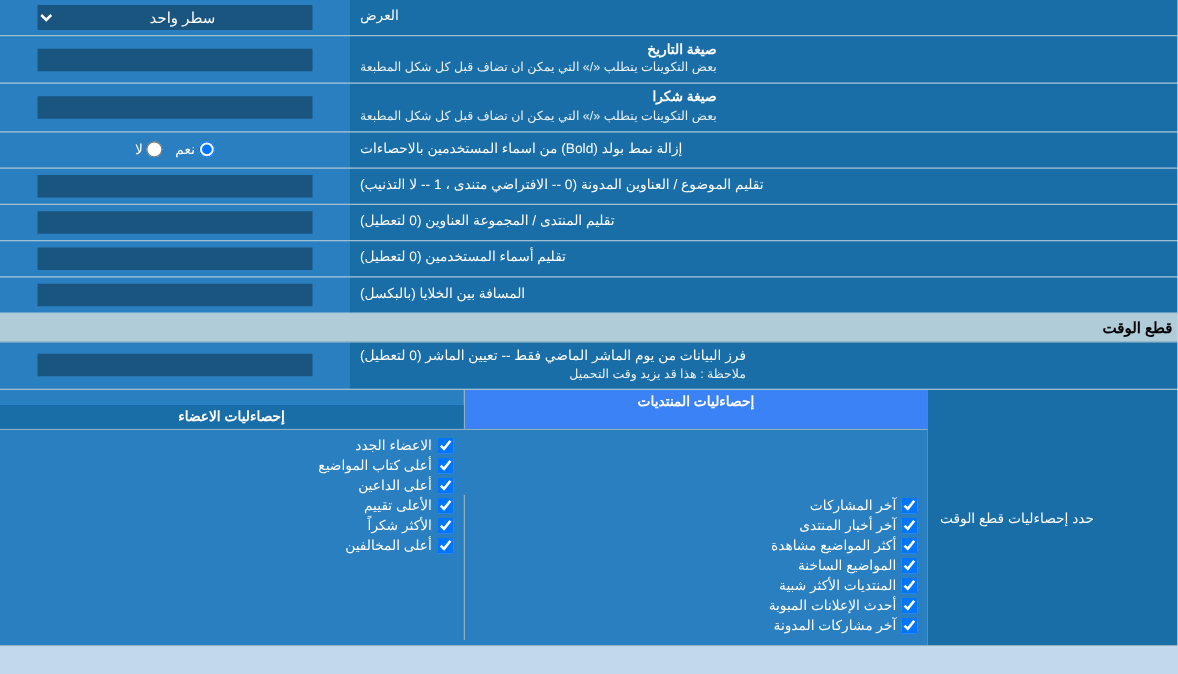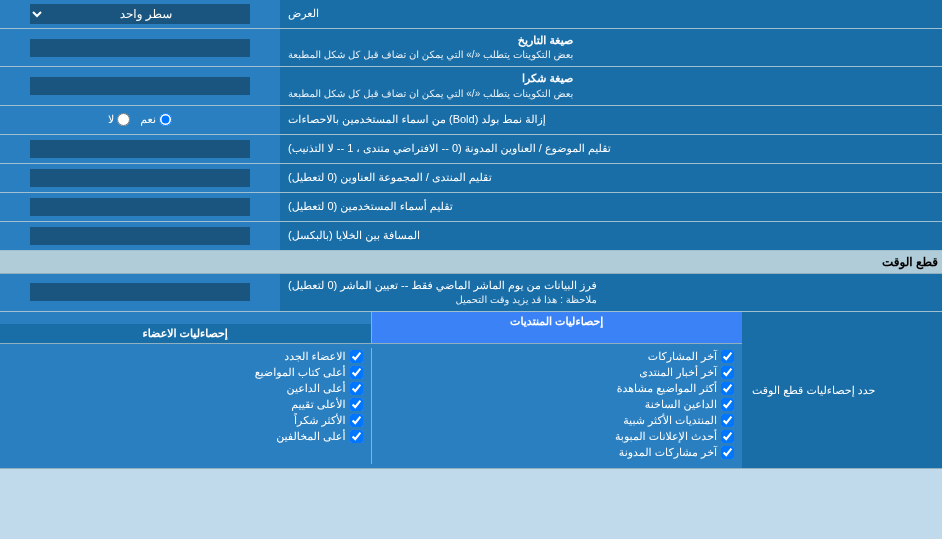--- a/index.html
+++ b/index.html
@@ -248,36 +248,36 @@
       <div style="flex:1; background:#3b82f6; color:#fff; text-align:center; padding:3px 4px; font-size:11px; font-weight:bold; border-left:1px solid #90b0c0;">
         <span>إحصاءليات المنتديات</span>
       </div>
       <div style="flex:1; background:#1a6ea8; color:#fff; text-align:center; padding:3px 4px; font-size:11px; font-weight:bold;margin-top:12px;">
         <span>إحصاءليات الاعضاء</span>
       </div>
     </div>
 
     <div style="display:flex; padding:4px 0;">
 
-      <div style="flex:1; padding:2px 8px; border-left:1px solid #90b0c0;">
+      <div style="flex:1; padding:2px 8px; border-left:1px solid #90b0c0;margin-top:48px;">
         <div class="check-item">
           <input type="checkbox" checked="" style="">
           <span>آخر المشاركات</span>
         </div>
         <div class="check-item">
           <input type="checkbox" checked="" style="">
           <span>آخر أخبار المنتدى</span>
         </div>
         <div class="check-item">
           <input type="checkbox" checked="" style="">
           <span>أكثر المواضيع مشاهدة</span>
         </div>
         <div class="check-item">
           <input type="checkbox" checked="" style="">
-          <span>الداعين الساخنة</span>
+          <span>المواضيع الساخنة</span>
         </div>
         <div class="check-item">
           <input type="checkbox" checked="" style="">
           <span>المنتديات الأكثر شبية</span>
         </div>
         <div class="check-item">
           <input type="checkbox" checked="" style="">
           <span>أحدث الإعلانات المبوبة</span>
         </div>
         <div class="check-item">

